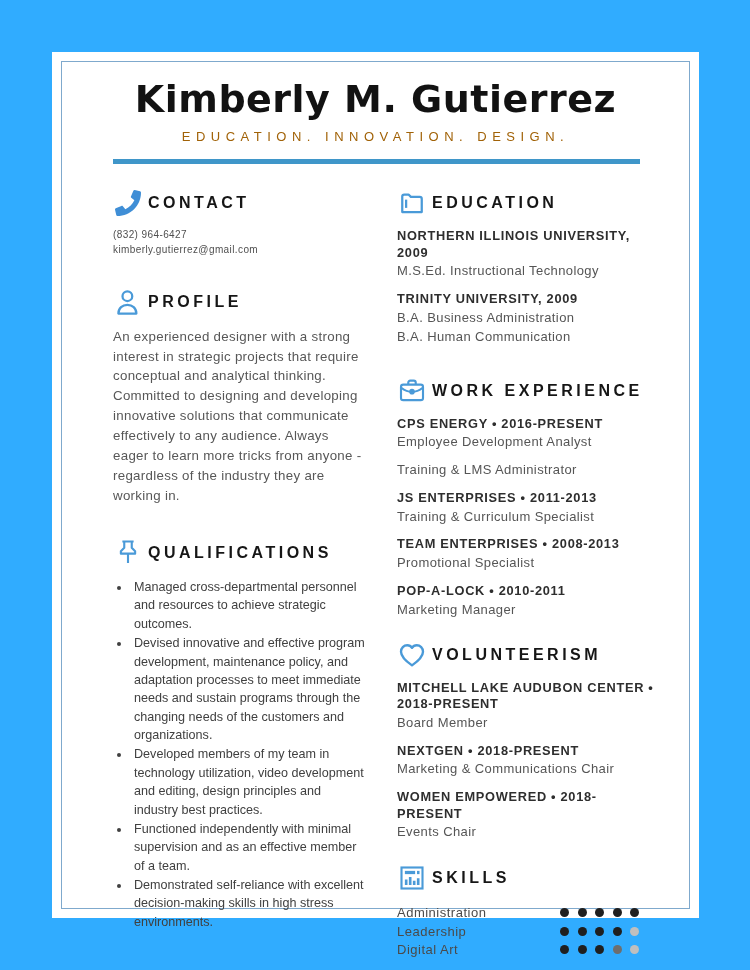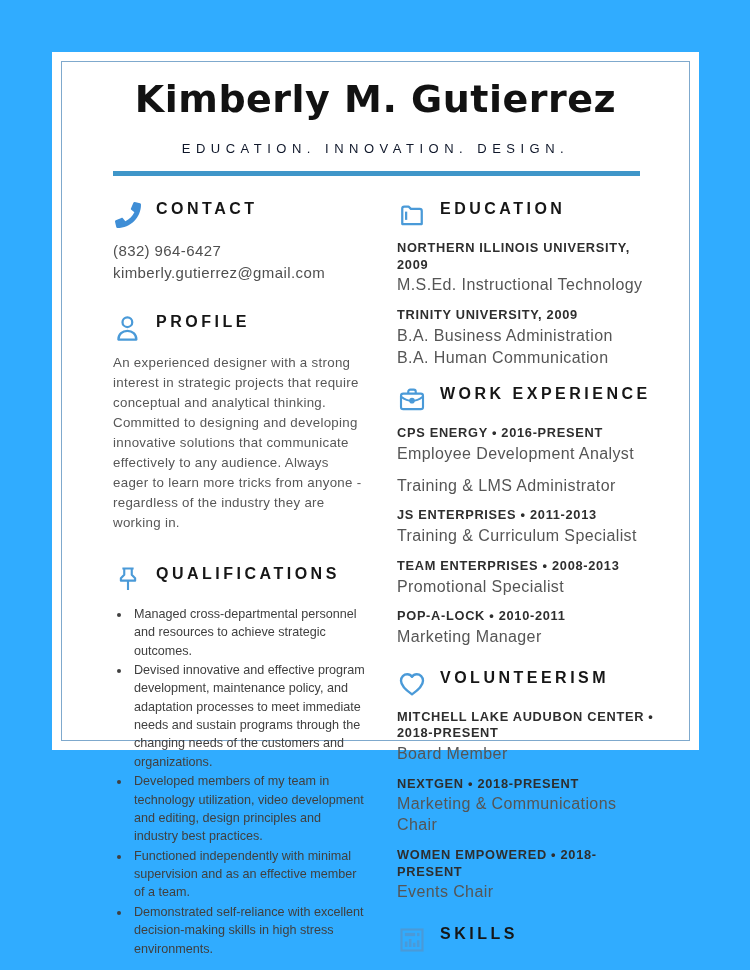--- a/index.html
+++ b/index.html
@@ -5,21 +5,21 @@
   * { margin: 0; padding: 0; box-sizing: border-box; }
   html, body { width: 750px; height: 970px; }
   body {
     background: #30acff;
     font-family: "Liberation Sans", sans-serif;
     position: relative;
   }
   .page {
     position: absolute;
     left: 52px; top: 52px;
-    width: 647px; height: 698px;
+    width: 647px; height: 866px;
     background: #ffffff;
   }
   .inner-border {
     position: absolute;
     left: 9px; top: 9px; right: 9px; bottom: 9px;
     border: 1.5px solid #7fa9cd;
     pointer-events: none;
   }
   .content { position: relative; padding-top: 25px; }
 
@@ -27,66 +27,67 @@
   .name {
     text-align: center;
     font-family: "DejaVu Sans", sans-serif;
     font-weight: bold;
     font-size: 38px;
     letter-spacing: 0.5px;
     color: #121212;
   }
   .tagline {
     text-align: center;
-    margin-top: 20px;
+    margin-top: 8px;
     font-size: 13px;
     letter-spacing: 5.5px;
-    color: #0f172a;
+    color: #a16207;
   }
   .divider {
     margin: 15px 0 0 61px;
     width: 527px; height: 5px;
     background: #3f96c9;
   }
 
   
   .columns {
     display: flex;
     padding-left: 61px;
     gap: 30px;
     margin-top: 24px;
   }
   .col-left  { width: 254px; flex: none; }
   .col-right { width: 264px; flex: none; }
 
   
   .sec-head {
     display: flex;
-    gap: 13px;
+    align-items: center;
+    gap: 5px;
     margin-bottom: 10px;
   }
   .sec-head .icon {
     width: 30px; height: 30px;
     flex: none;
     color: #4a9ad8;
     display: flex; align-items: center; justify-content: center;
   }
   .sec-head .icon svg { width: 100%; height: 100%; }
   .sec-head h2 {
     font-size: 16px;
     font-weight: bold;
     letter-spacing: 3.5px;
     color: #161616;
     white-space: nowrap;
   }
 
   section { margin-bottom: 26px; }
 
   .contact-line {
-    font-size: 15px;
+    font-size: 10px;
     color: #4f4f4f;
     letter-spacing: 0.4px;
     line-height: 1.48;
   }
   .profile-text {
     font-size: 13.3px;
     color: #575757;
     letter-spacing: 0.3px;
     line-height: 1.5;
   }
@@ -101,21 +102,21 @@
 
   .entry { margin-bottom: 11px; }
   .entry-title {
     font-size: 12.8px;
     font-weight: bold;
     letter-spacing: 0.7px;
     color: #2e2e2e;
     line-height: 1.3;
   }
   .entry-sub {
-    font-size: 16px;
+    font-size: 13px;
     color: #555555;
     letter-spacing: 0.4px;
     line-height: 1.3;
     margin-top: 2px;
   }
 
   .skills-list { margin-top: 2px; }
   .skill-row {
     display: flex;
     justify-content: space-between;
@@ -189,21 +190,21 @@
             <li>Developed members of my team in technology utilization, video development and editing,  design principles and industry best practices.</li>
             <li>Functioned independently with minimal supervision and as an effective member of a team.</li>
             <li>Demonstrated self-reliance with excellent decision-making skills in high stress environments.</li>
           </ul>
         </section>
 
       </div>
 
       <div class="col-right">
 
-        <section style="margin-bottom:16px">
+        <section style="margin-bottom:30px">
           <div class="sec-head">
             <span class="icon">
               <svg viewBox="0 0 24 24" fill="none" stroke="currentColor" stroke-width="1.8" stroke-linejoin="round">
                   <path d="M4.2 19.2V6.8c0-.9.7-1.6 1.6-1.6h3.4l1.9 1.9h7.1c.9 0 1.6.7 1.6 1.6v10.5z"></path>
                   <path d="M7.3 9.3v6.6"></path>
                 </svg>
             </span>
             <h2>EDUCATION</h2>
           </div>
           <div class="entry">

